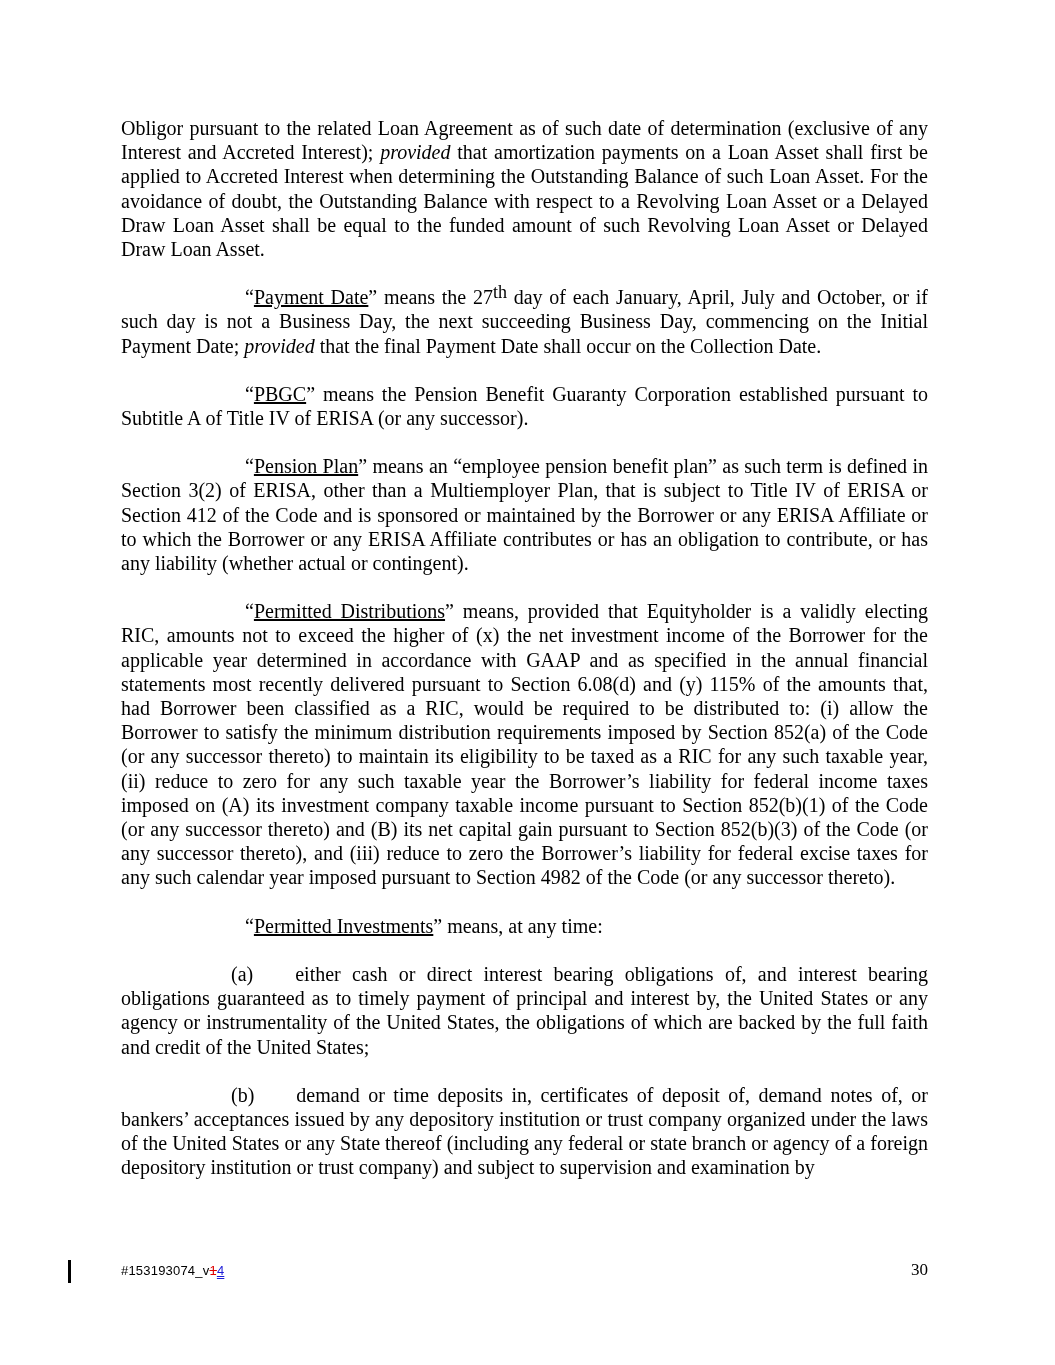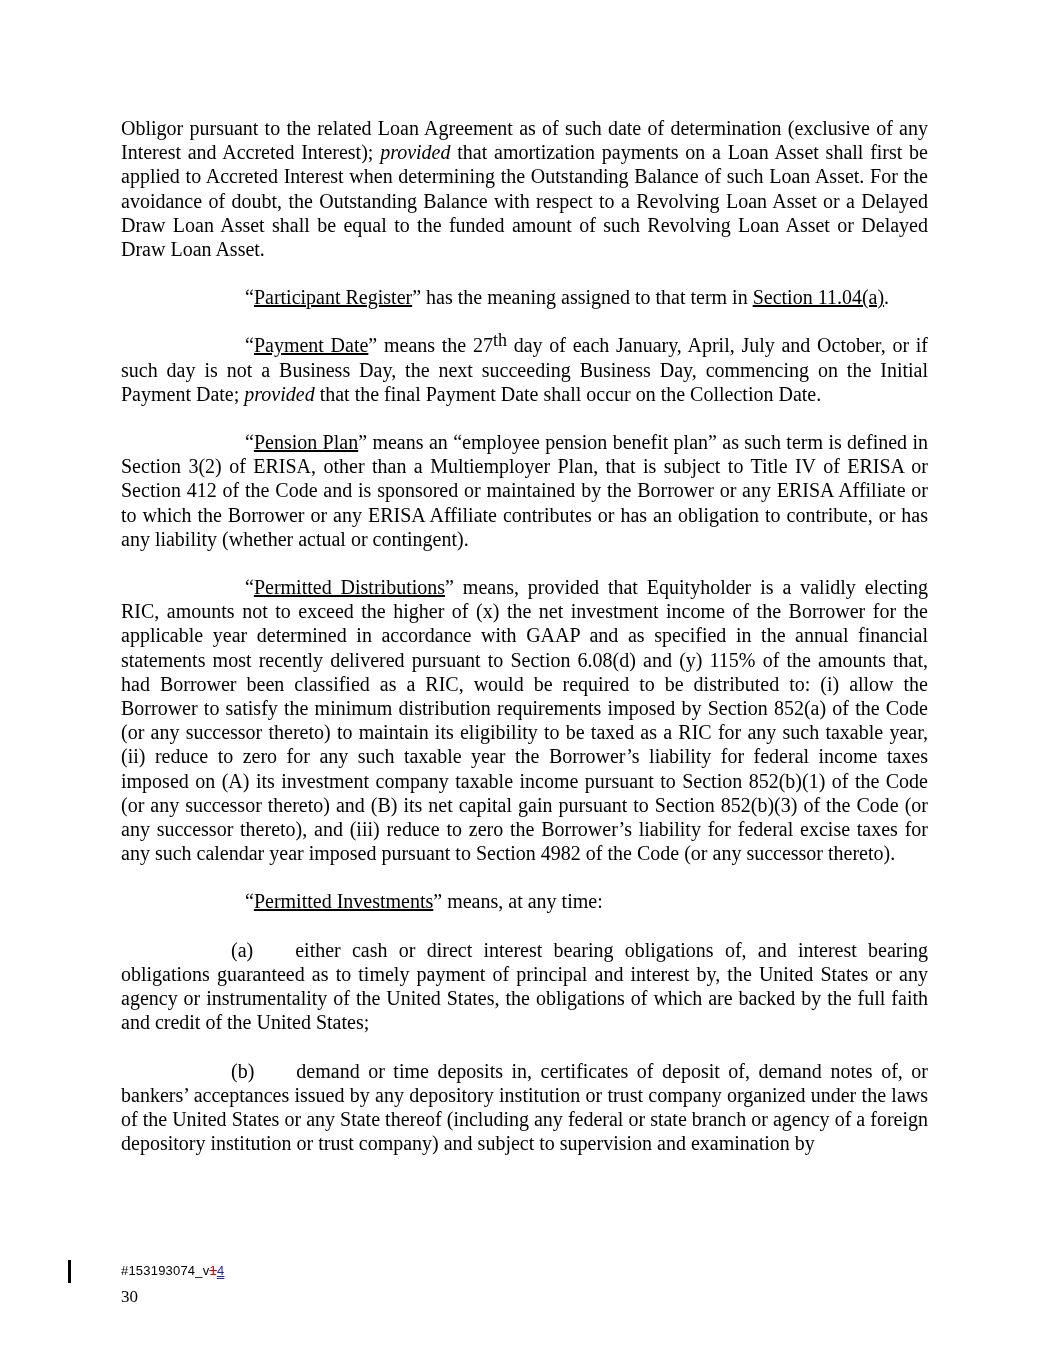--- a/index.html
+++ b/index.html
@@ -58,35 +58,34 @@
   .doc-id .ins {
     color: var(--ins-blue, #0000dd);
     text-decoration: underline;
     text-decoration-style: double;
   }
   .page-number {
     position: absolute;
     left: 121px;
     top: 1260px;
     width: 807px;
-    text-align: left;
+    text-align: right;
     font-family: "Liberation Serif", "DejaVu Serif", serif;
     font-size: 17px;
-    margin-top: 27px;
   }
 </style>
 </head>
 <body>
 
 <div class="page">
 
   <div class="doc-body">
       <p><span>Obligor pursuant to the related Loan Agreement as of such date of determination (exclusive of any Interest and Accreted Interest); </span><span class="it">provided</span><span> that amortization payments on a Loan Asset shall first be applied to Accreted Interest when determining the Outstanding Balance of such Loan Asset.  For the avoidance of doubt, the Outstanding Balance with respect to a Revolving Loan Asset or a Delayed Draw Loan Asset shall be equal to the funded amount of such Revolving Loan Asset or Delayed Draw Loan Asset.</span></p>
-      <p class="indent"><span>“</span><span class="term">Participant Register</span><span>” has the meaning assigned to that term in </span><span class="term">Section 11.04(a)</span><span>.</span></p>
       <p class="indent"><span>“</span><span class="term">Payment Date</span><span>” means the 27</span><sup>th</sup><span> day of each January, April, July and October, or if such day is not a Business Day, the next succeeding Business Day, commencing on the Initial Payment Date; </span><span class="it">provided</span><span> that the final Payment Date shall occur on the Collection Date.</span></p>
+      <p class="indent"><span>“</span><span class="term">PBGC</span><span>” means the Pension Benefit Guaranty Corporation established pursuant to Subtitle A of Title IV of ERISA (or any successor).</span></p>
       <p class="indent"><span>“</span><span class="term">Pension Plan</span><span>” means an “employee pension benefit plan” as such term is defined in Section 3(2) of ERISA, other than a Multiemployer Plan, that is subject to Title IV of ERISA or Section 412 of the Code and is sponsored or maintained by the Borrower or any ERISA Affiliate or to which the Borrower or any ERISA Affiliate contributes or has an obligation to contribute, or has any liability (whether actual or contingent).</span></p>
       <p class="indent"><span>“</span><span class="term">Permitted Distributions</span><span>” means, provided that Equityholder is a validly electing RIC, amounts not to exceed the higher of (x) the net investment income of the Borrower for the applicable year determined in accordance with GAAP and as specified in the annual financial statements most recently delivered pursuant to Section 6.08(d) and (y) 115% of the amounts that, had Borrower been classified as a RIC, would be required to be distributed to: (i) allow the Borrower to satisfy the minimum distribution requirements imposed by Section 852(a) of the Code (or any successor thereto) to maintain its eligibility to be taxed as a RIC for any such taxable year, (ii) reduce to zero for any such taxable year the Borrower’s liability for federal income taxes imposed on (A) its investment company taxable income pursuant to Section 852(b)(1) of the Code (or any successor thereto) and (B) its net capital gain pursuant to Section 852(b)(3) of the Code (or any successor thereto), and (iii) reduce to zero the Borrower’s liability for federal excise taxes for any such calendar year imposed pursuant to Section 4982 of the Code (or any successor thereto).</span></p>
       <p class="indent"><span>“</span><span class="term">Permitted Investments</span><span>” means, at any time:</span></p>
       <p class="item"><span>(a)</span><span class="tab"></span><span>either cash or direct interest bearing obligations of, and interest bearing obligations guaranteed as to timely payment of principal and interest by, the United States or any agency or instrumentality of the United States, the obligations of which are backed by the full faith and credit of the United States;</span></p>
       <p class="item"><span>(b)</span><span class="tab"></span><span>demand or time deposits in, certificates of deposit of, demand notes of, or bankers’ acceptances issued by any depository institution or trust company organized under the laws of the United States or any State thereof (including any federal or state branch or agency of a foreign depository institution or trust company) and subject to supervision and examination by</span></p>
     </div>
 
   <span class="change-bar"></span>
 
   <div class="doc-id"><span>#153193074_v</span><span class="del">1</span><span class="ins">4</span></div>

